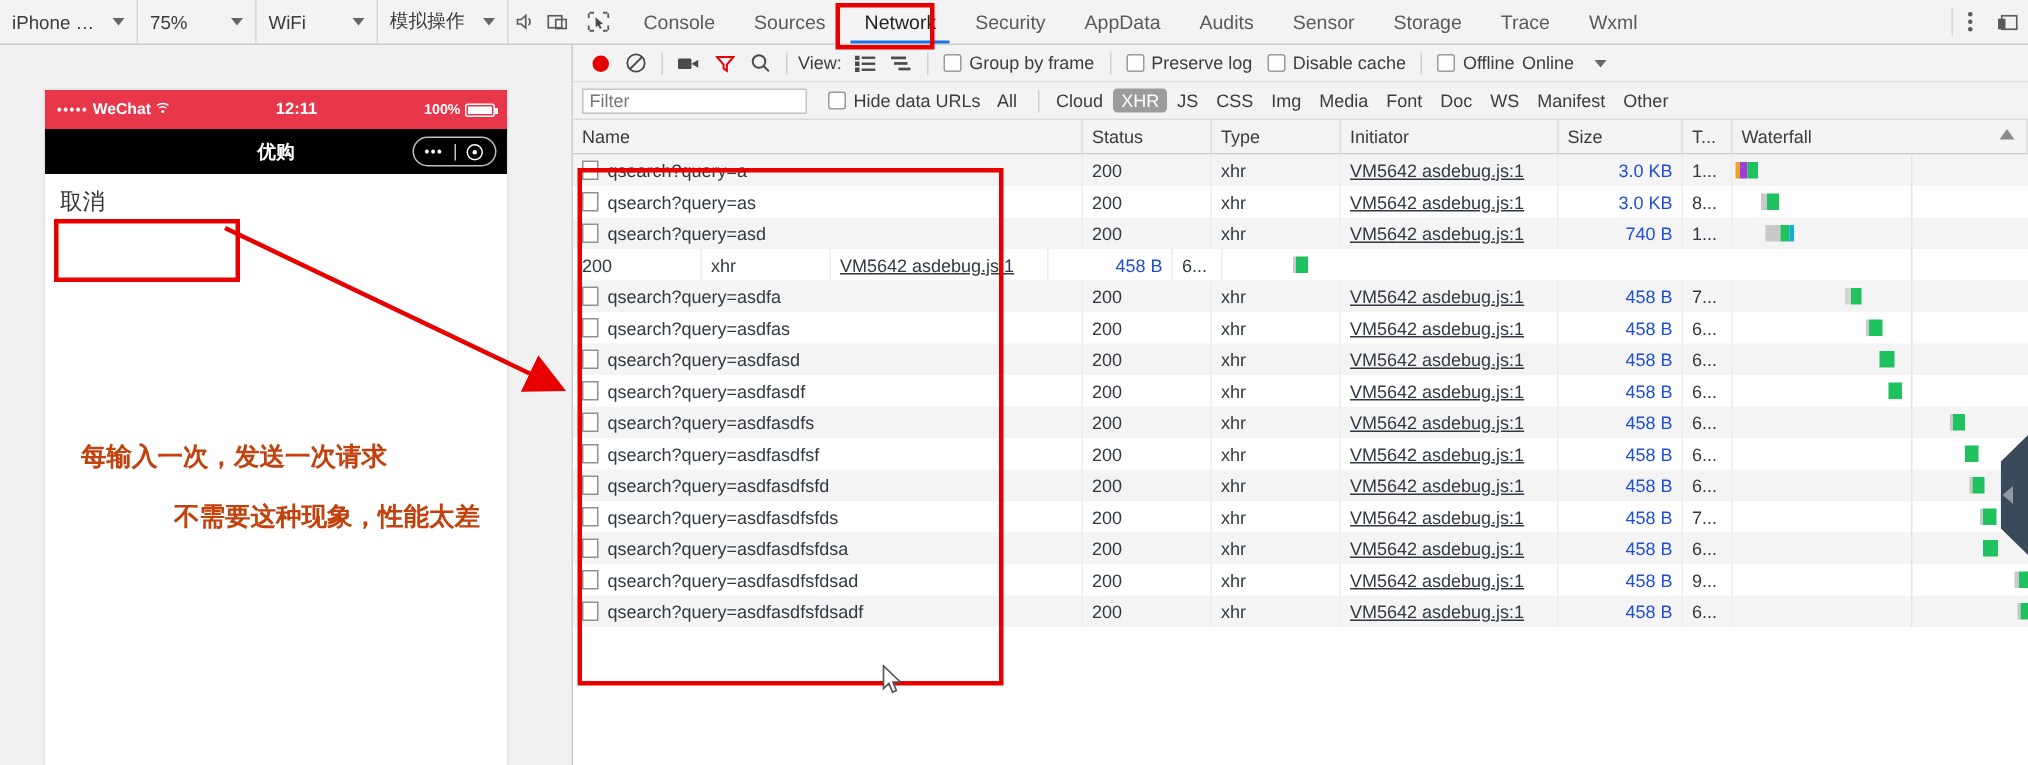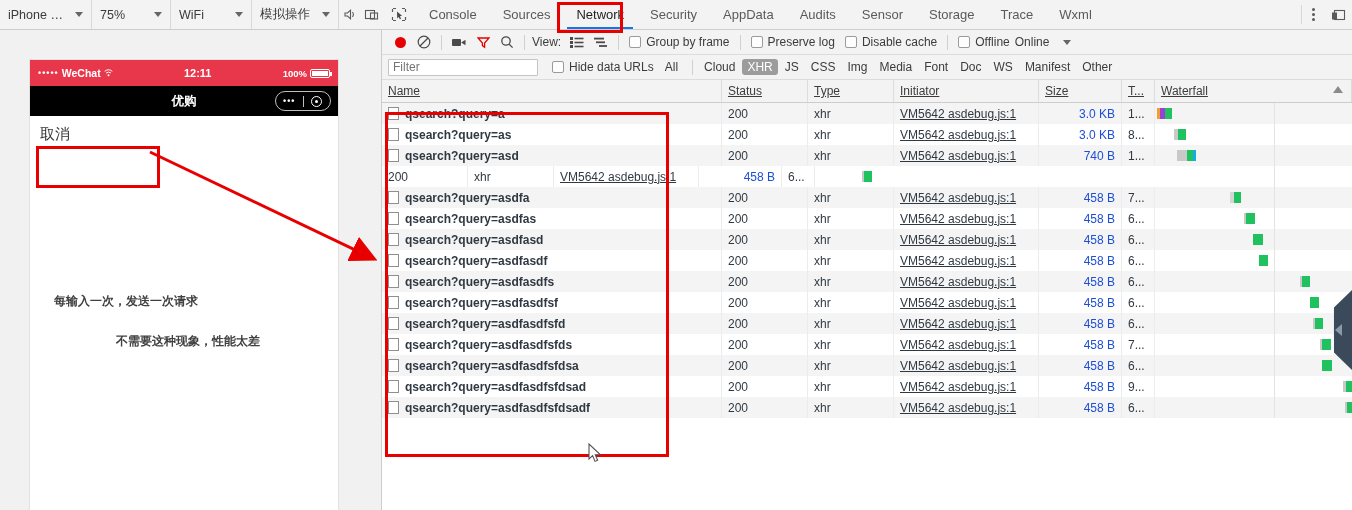--- a/index.html
+++ b/index.html
@@ -110,21 +110,21 @@
     display: flex; align-items: center; gap: 6px; padding: 0 8px;
     font-size: 12.5px; color: #333;
   }
   .wx-cancel { font-size: 15px; color: #333; white-space: nowrap; }
   .wx-body { background: #fff; height: 100%; }
 
   
   .anno-box { position: absolute; border: 3px solid #e80000; pointer-events: none; }
   .anno-search { left: 36px; top: 116px; width: 124px; height: 42px; }
   .anno-text {
-    position: absolute; color: #404040; font-weight: bold; font-size: 12px;
+    position: absolute; color: #c2410c; font-weight: bold; font-size: 17px;
     font-family: "DejaVu Sans", "Liberation Sans", sans-serif; white-space: nowrap;
   }
   .anno-t1 { left: 54px; top: 263px; }
   .anno-t2 { left: 116px; top: 303px; }
 
   
   .net-pane { flex: 1; display: flex; flex-direction: column; min-width: 0; background: #fff; }
 
   .net-toolbar {
     height: 25px; min-height: 25px; background: #f3f3f3;
@@ -156,40 +156,40 @@
   }
   .ftype { padding: 1px 5px; margin: 0 1px; border-radius: 3px; color: #3c3c3c; }
   .ftype.sel { background: #9c9c9c; color: #fff; }
   .ftype.plain { margin-right: 4px; }
 
   
   .net-table-wrap { flex: 1; display: flex; flex-direction: column; min-height: 0; position: relative; }
   .th-row {
     height: 23px; min-height: 23px; background: #f3f3f3;
     border-bottom: 1px solid #cdcdcd; display: flex; align-items: center;
-    font-size: 12px; color: #3c3c3c; text-decoration: underline;
+    font-size: 12px; color: #3c3c3c;
   }
   .th { padding: 0 6px; border-right: 1px solid #dcdcdc; height: 100%; display: flex; align-items: center; overflow: hidden; }
   .c-name { width: 340px; flex: none; }
   .c-status { width: 86px; flex: none; }
   .c-type { width: 86px; flex: none; }
   .c-init { width: 145px; flex: none; }
   .c-size { width: 83px; flex: none; justify-content: flex-end; }
   .c-time { width: 33px; flex: none; }
   .c-wf { flex: 1; position: relative; }
   .sort-arrow { position: absolute; right: 8px; top: 6px; width: 0; height: 0;
     border-left: 5px solid transparent; border-right: 5px solid transparent; border-bottom: 7px solid #8a8a8a; }
 
   .rows { flex: 1; overflow: hidden; }
   .row { height: 21px; display: flex; align-items: center; font-size: 12px; color: #303942; }
   .row.alt { background: #f4f4f4; }
   .cell { padding: 0 6px; height: 100%; display: flex; align-items: center; border-right: 1px solid #ececec; overflow: hidden; white-space: nowrap; }
   .cell.c-size { justify-content: flex-end; color: #1d4ed8; }
   .cell.c-wf { border-right: none; position: relative; overflow: visible; }
-  .namecell { display: flex; align-items: center; gap: 6px; font-weight: bold; }
+  .namecell { display: flex; align-items: center; gap: 6px; }
   .page-ico { width: 11px; height: 13px; border: 1px solid #8f8f8f; background: #fff; flex: none; }
   .init-link { color: #303942; text-decoration: underline; }
 
   .wf-bar { position: absolute; top: 5px; height: 11px; display: flex; }
   .wf-seg { height: 100%; }
 
   .wf-divider { position: absolute; top: 0; bottom: 0; width: 1px; background: #e3e3e3; }
 
   
   .edge-marker {

